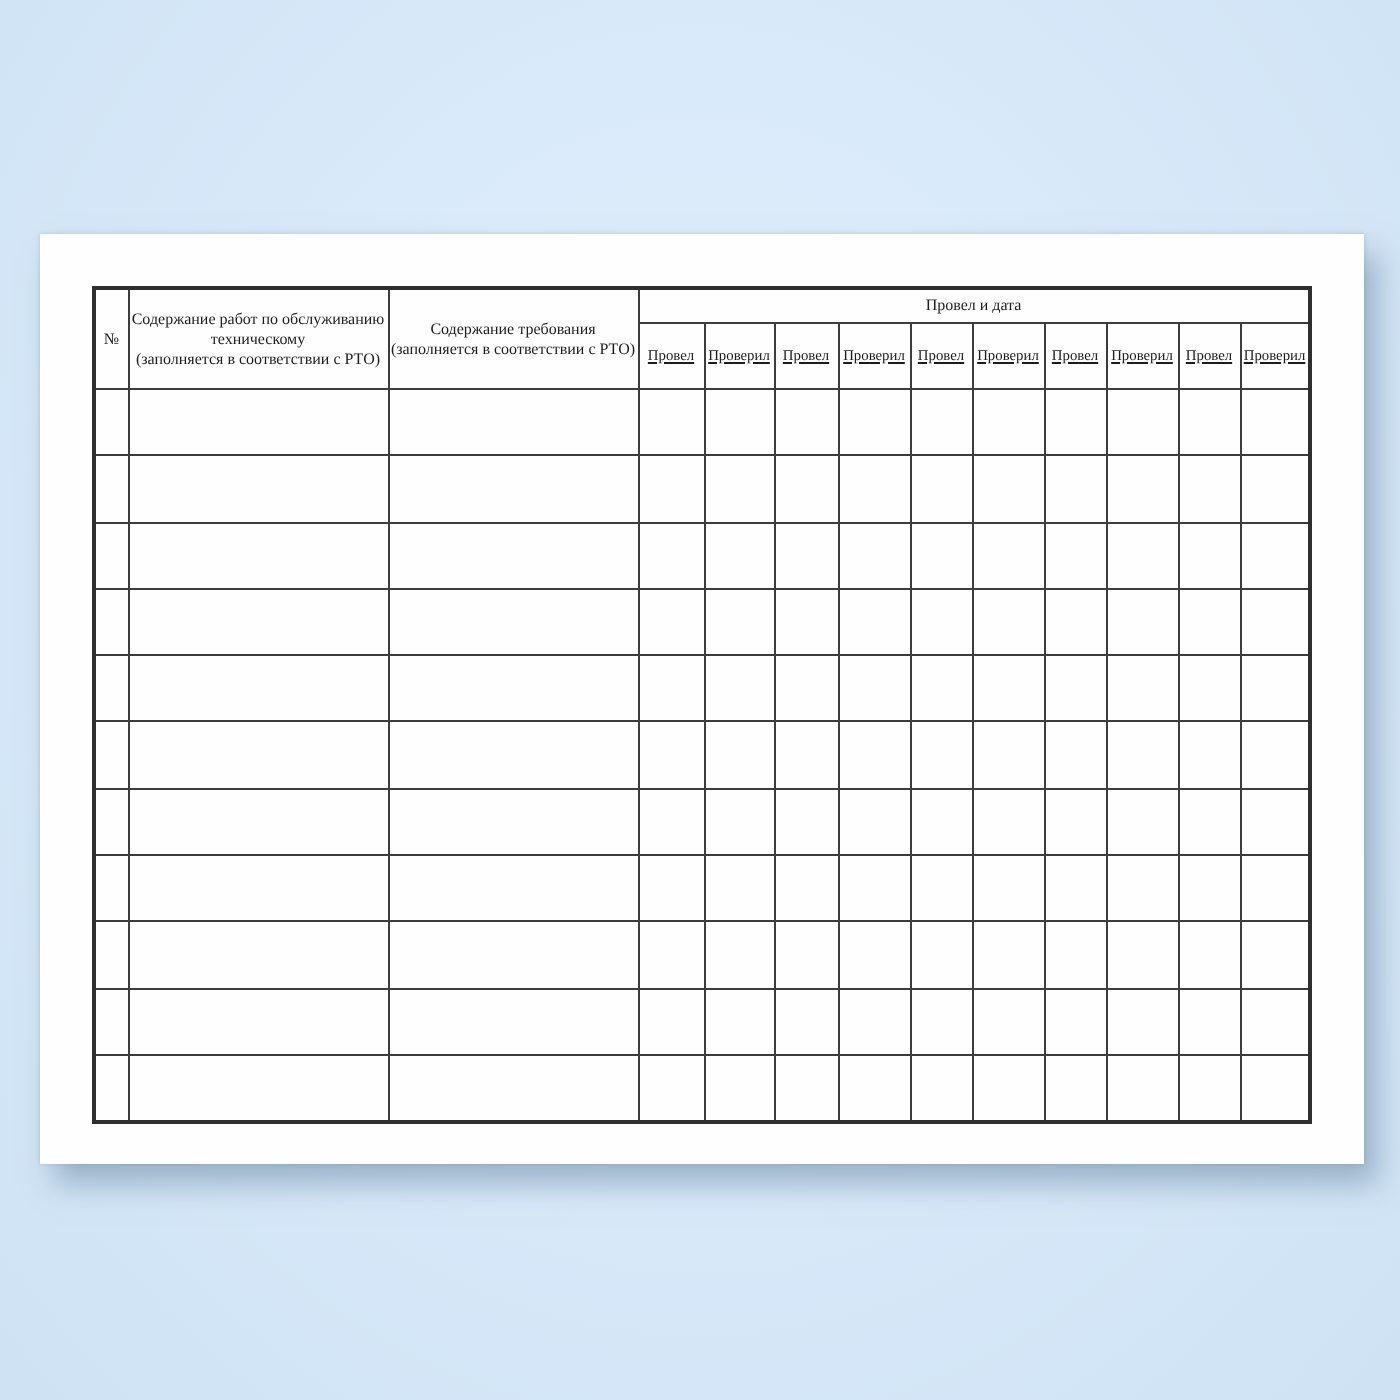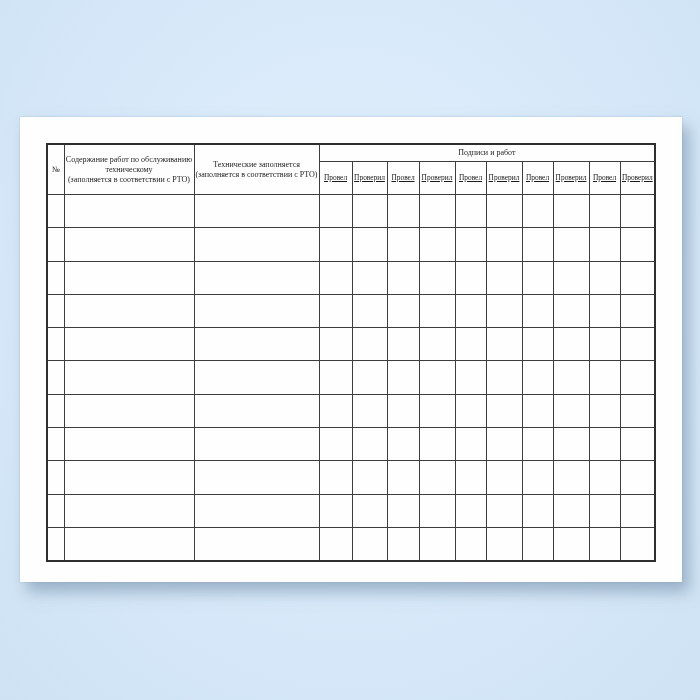--- a/index.html
+++ b/index.html
@@ -62,24 +62,24 @@
       </colgroup>
       <thead>
         <tr>
           <th rowspan="2" class="num-col">№</th>
           <th rowspan="2">
             <span class="hline">Содержание работ по обслуживанию</span>
             <span class="hline">техническому</span>
             <span class="hline">(заполняется в соответствии  с РТО)</span>
           </th>
           <th rowspan="2">
-            <span class="hline">Технические заполняется</span>
+            <span class="hline">Содержание требования</span>
             <span class="hline">(заполняется в соответствии с РТО)</span>
           </th>
-          <th colspan="10" class="sign-top">Подписи и работ</th>
+          <th colspan="10" class="sign-top">Провел и дата</th>
         </tr>
         <tr class="sub-row">
           <th>Провел</th>
           <th>Проверил</th>
           <th>Провел</th>
           <th>Проверил</th>
           <th>Провел</th>
           <th>Проверил</th>
           <th>Провел</th>
           <th>Проверил</th>

